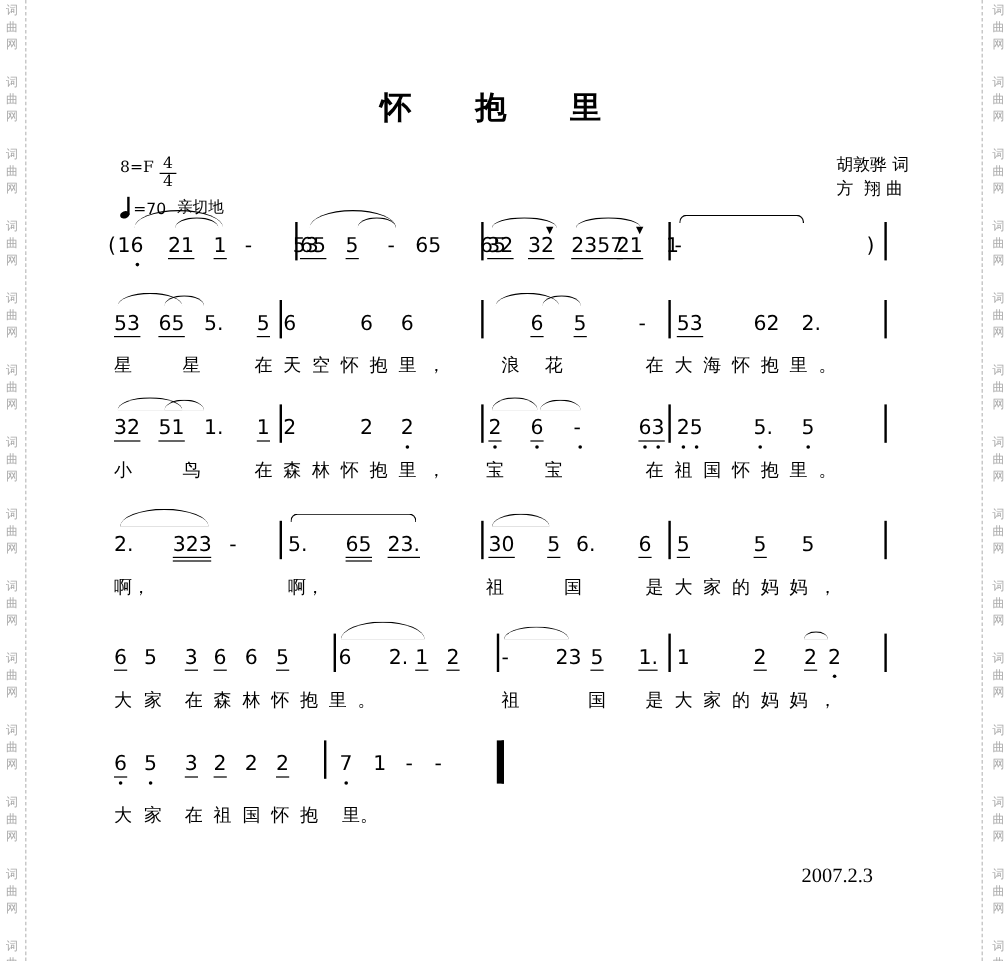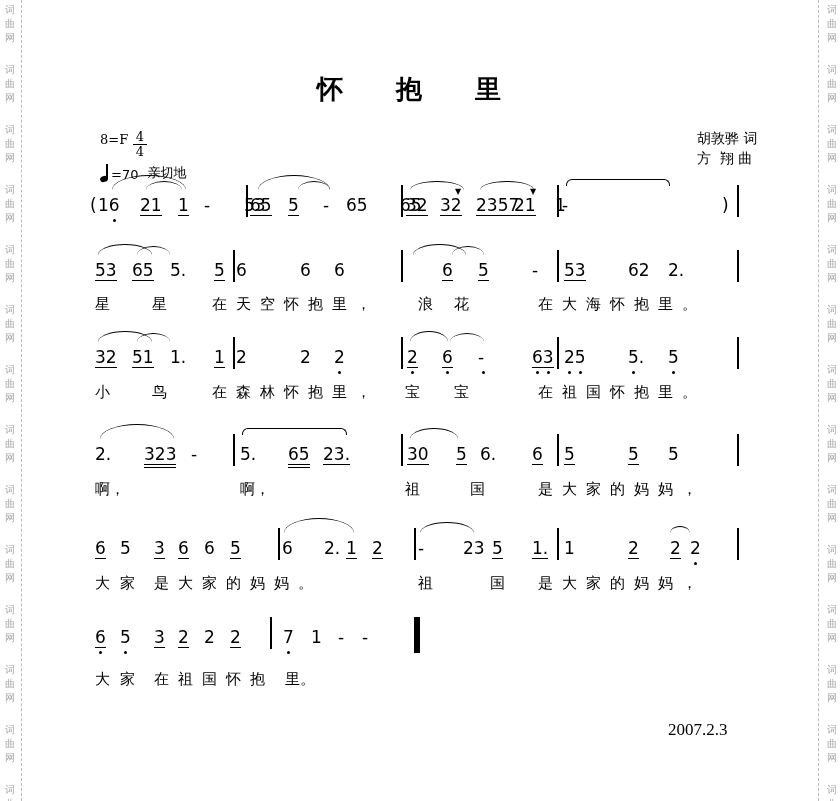--- a/index.html
+++ b/index.html
@@ -357,21 +357,21 @@
       <span class="tok" style="left: 690px; top: 538px;">2</span>
       <div class="barline" style="left: 278px; top: 528px; height: 32px;"></div>
       <div class="barline" style="left: 414px; top: 528px; height: 32px;"></div>
       <div class="barline" style="left: 557px; top: 528px; height: 32px;"></div>
       <div class="barline" style="left: 737px; top: 528px; height: 32px;"></div>
       <div class="slur" style="left: 284px; width: 70px; top: 518px; height: 14px;"></div>
       <div class="slur" style="left: 420px; width: 54px; top: 522px; height: 10px;"></div>
       <div class="slur" style="left: 670px; width: 20px; top: 526px; height: 6px;"></div>
       <div class="dot-below" style="left: 694px; top: 562px;"></div>
       <span class="lyric" style="left: 95px; top: 574px; letter-spacing: 10px;">大家</span>
-      <span class="lyric" style="left: 154px; top: 574px; letter-spacing: 9px;">是大家的妈妈。</span>
+      <span class="lyric" style="left: 154px; top: 574px; letter-spacing: 9px;">在森林怀抱里。</span>
       <span class="lyric" style="left: 418px; top: 574px; letter-spacing: 0px;">祖</span>
       <span class="lyric" style="left: 490px; top: 574px; letter-spacing: 0px;">国</span>
       <span class="lyric" style="left: 538px; top: 574px; letter-spacing: 9px;">是大家的妈妈，</span>
     </div>
     <div class="row">
       <span class="tok ul1" style="left: 95px; top: 627px;">6</span>
       <span class="tok" style="left: 120px; top: 627px;">5</span>
       <span class="tok ul1" style="left: 154px; top: 627px;">3</span>
       <span class="tok ul1" style="left: 178px; top: 627px;">2</span>
       <span class="tok" style="left: 204px; top: 627px;">2</span>

